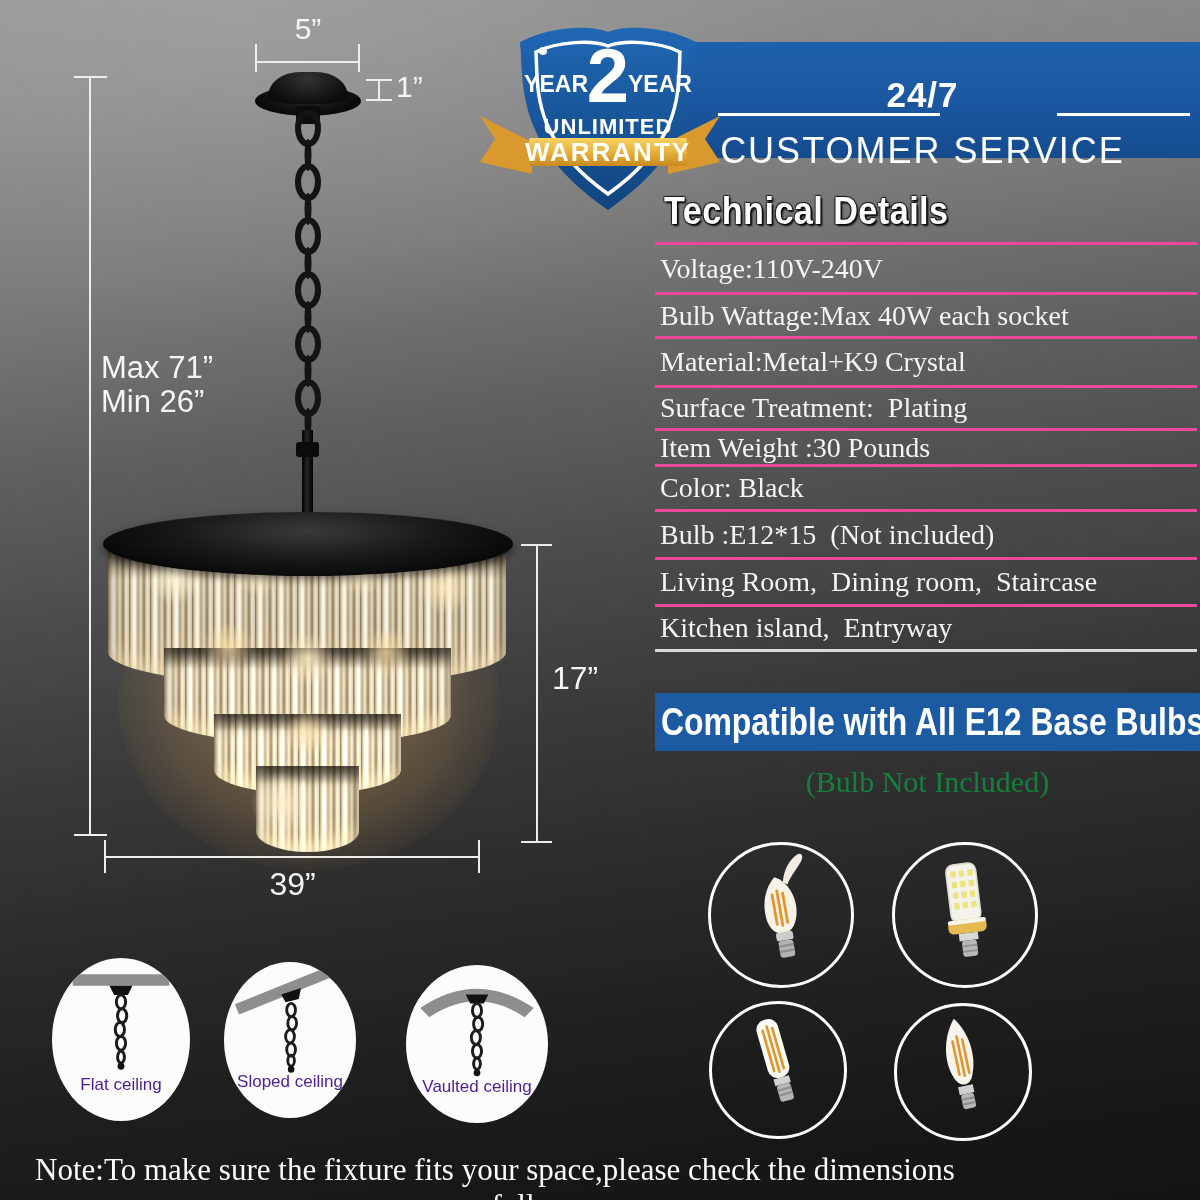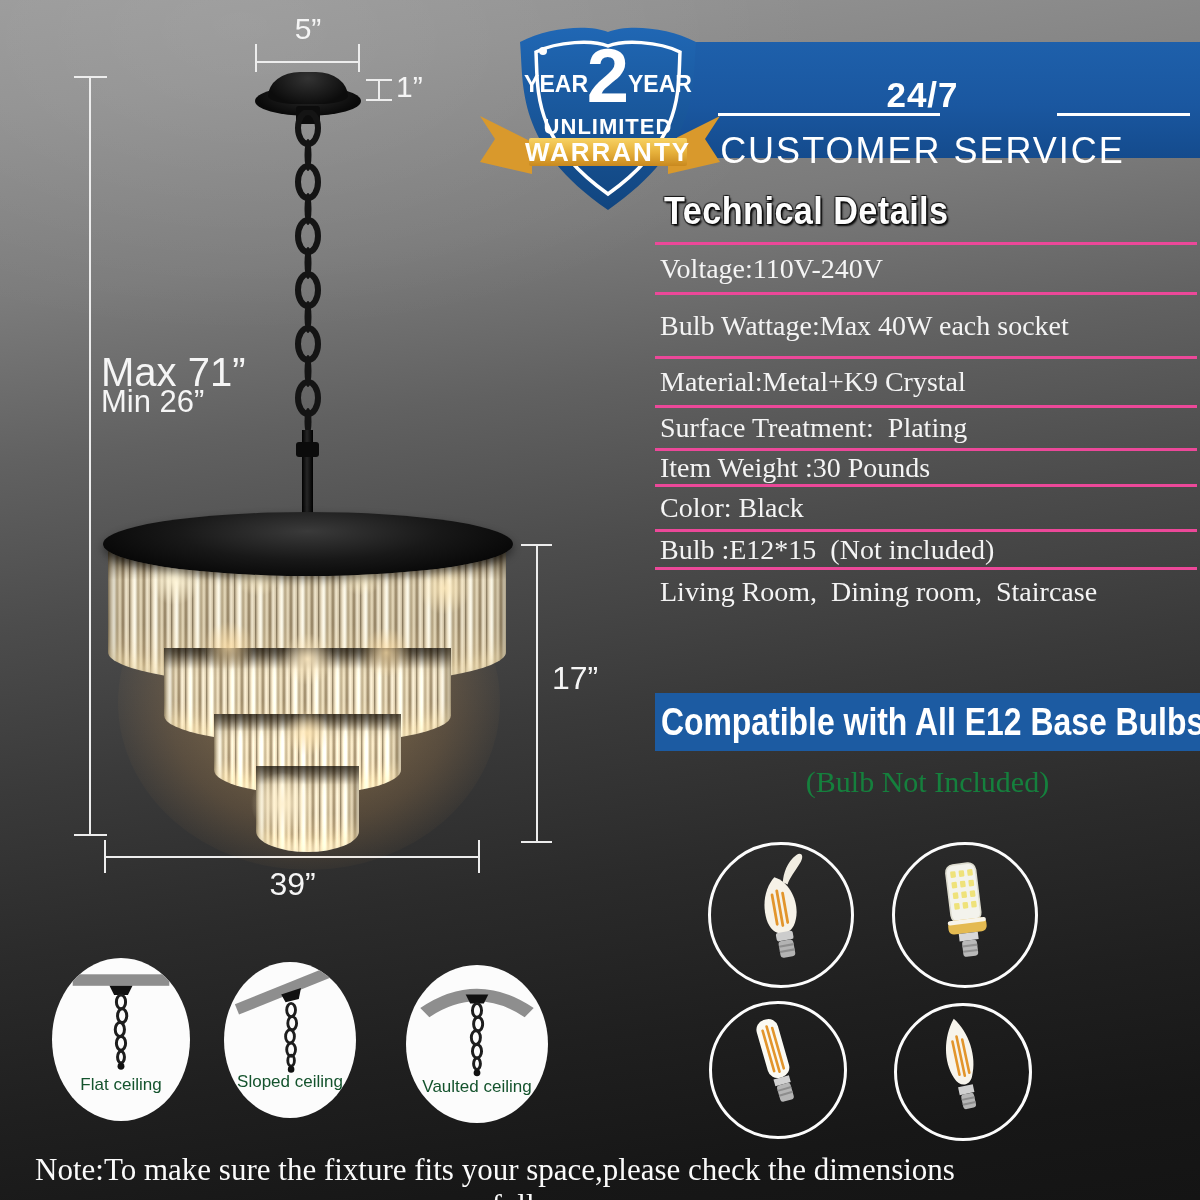--- a/index.html
+++ b/index.html
@@ -51,60 +51,60 @@
   .sb-line{position:absolute;top:71px;height:3px;background:#fff;}
   .sb-label{position:absolute;left:0;top:88px;width:100%;text-align:center;color:#fff;font-size:36px;font-weight:400;letter-spacing:2px;}
   .badge-svg{left:482px;top:20px;z-index:2;}
   
   .tech-title{left:664px;top:190px;font-size:38px;font-weight:bold;color:#fdfdfd;letter-spacing:0.5px;
     transform:scaleX(0.9);transform-origin:left;white-space:nowrap;
     text-shadow:2px 2px 2px rgba(0,0,0,0.95),-1px -1px 1px rgba(0,0,0,0.6),1px -1px 1px rgba(0,0,0,0.6),-1px 1px 1px rgba(0,0,0,0.6);}
   .tech-table{left:655px;top:242px;width:542px;}
   .t-row{box-sizing:border-box;border-top:3px solid #ec4899;display:flex;align-items:center;
     font-family:"Liberation Serif",serif;font-size:28px;color:#f4f4f4;white-space:pre;padding-left:5px;}
-  .t-row:nth-child(1){height:50px}.t-row:nth-child(2){height:64px}.t-row:nth-child(3){height:49px}
+  .t-row:nth-child(1){height:50px}.t-row:nth-child(2){height:44px}.t-row:nth-child(3){height:49px}
   .t-row:nth-child(4){height:43px}.t-row:nth-child(5){height:36px}.t-row:nth-child(6){height:45px}
-  .t-row:nth-child(7){height:38px}.t-row:nth-child(8){height:47px}.t-row:nth-child(9){height:48px;border-bottom:3px solid #d9d9d9;}
+  .t-row:nth-child(7){height:48px}.t-row:nth-child(8){height:47px}.t-row:nth-child(9){height:48px;border-bottom:3px solid #d9d9d9;}
   
   .compat-bar{left:655px;top:693px;width:545px;height:58px;background:#1c5ba2;display:flex;align-items:center;}
   .compat-text{color:#fff;font-size:38px;font-weight:bold;white-space:nowrap;letter-spacing:0px;
     transform:scaleX(0.84);transform-origin:left;padding-left:7px;}
   .bulb-note{left:655px;top:765px;width:545px;text-align:center;color:#15803d;font-family:"Liberation Serif",serif;font-size:30px;}
   .bulb-circle{position:absolute;border:3px solid #fcfcfc;border-radius:50%;box-sizing:border-box;display:flex;align-items:center;justify-content:center;}
   .bc1{left:708px;top:842px;width:146px;height:146px;}
   .bc2{left:892px;top:842px;width:146px;height:146px;}
   .bc3{left:709px;top:1001px;width:138px;height:138px;}
   .bc4{left:894px;top:1003px;width:138px;height:138px;}
   
   .ceil-circle{position:absolute;background:#fcfcfc;border-radius:50%;overflow:hidden;}
   .cc1{left:52px;top:958px;width:138px;height:163px;}
   .cc2{left:224px;top:962px;width:132px;height:156px;}
   .cc3{left:406px;top:965px;width:142px;height:158px;}
-  .ceil-label{position:absolute;left:0;bottom:26px;width:100%;text-align:center;color:#14532d;font-size:17px;}
+  .ceil-label{position:absolute;left:0;bottom:26px;width:100%;text-align:center;color:#4c1d95;font-size:17px;}
   
   .footer-note{left:0;top:1152px;width:990px;text-align:center;color:#fbfbfb;
     font-family:"Liberation Serif",serif;font-size:31px;}
 </style>
 </head>
 <body>
 
 <div class="dline" style="left:256px;top:61px;width:104px;height:2px;"></div>
 <div class="dline" style="left:255px;top:44px;width:2px;height:28px;"></div>
 <div class="dline" style="left:358px;top:44px;width:2px;height:28px;"></div>
 <div class="dlabel" style="left:256px;top:12px;width:104px;text-align:center;font-size:30px;">5”</div>
 
 <div class="dline" style="left:366px;top:79px;width:26px;height:2px;"></div>
 <div class="dline" style="left:366px;top:99px;width:26px;height:2px;"></div>
 <div class="dline" style="left:378px;top:79px;width:2px;height:22px;"></div>
 <div class="dlabel" style="left:396px;top:70px;font-size:30px;">1”</div>
 
 <div class="dline" style="left:89px;top:77px;width:2px;height:758px;"></div>
 <div class="dline" style="left:74px;top:76px;width:33px;height:2px;"></div>
 <div class="dline" style="left:74px;top:834px;width:33px;height:2px;"></div>
-<div class="dlabel" style="left:101px;top:350px;font-size:40px;text-align:right;">Max 71”</div>
+<div class="dlabel" style="left:101px;top:350px;font-size:31px;text-align:right;">Max 71”</div>
 <div class="dlabel" style="left:101px;top:384px;font-size:31px;">Min 26”</div>
 
 <div class="dline" style="left:536px;top:545px;width:2px;height:297px;"></div>
 <div class="dline" style="left:521px;top:544px;width:31px;height:2px;"></div>
 <div class="dline" style="left:521px;top:841px;width:31px;height:2px;"></div>
 <div class="dlabel" style="left:552px;top:660px;font-size:32px;">17”</div>
 
 <div class="dline" style="left:105px;top:856px;width:375px;height:2px;"></div>
 <div class="dline" style="left:104px;top:840px;width:2px;height:33px;"></div>
 <div class="dline" style="left:478px;top:840px;width:2px;height:33px;"></div>
@@ -177,20 +177,21 @@
 <div class="abs tech-title">Technical Details</div>
 <div class="abs tech-table">
   <div class="t-row">Voltage:110V-240V</div>
   <div class="t-row">Bulb Wattage:Max 40W each socket</div>
   <div class="t-row">Material:Metal+K9 Crystal</div>
   <div class="t-row">Surface Treatment:  Plating</div>
   <div class="t-row">Item Weight :30 Pounds</div>
   <div class="t-row">Color: Black</div>
   <div class="t-row">Bulb :E12*15  (Not included)</div>
   <div class="t-row">Living Room,  Dining room,  Staircase</div>
+  <div class="t-row">Kitchen island,  Entryway</div>
 </div>
 
 <div class="abs compat-bar">
   <span class="compat-text">Compatible with All E12 Base Bulbs</span>
 </div>
 <div class="abs bulb-note">(Bulb Not Included)</div>
 
 <div class="bulb-circle bc1">
   <svg width="110" height="128" viewBox="0 0 100 120">
     <g transform="rotate(-10 50 60)">

